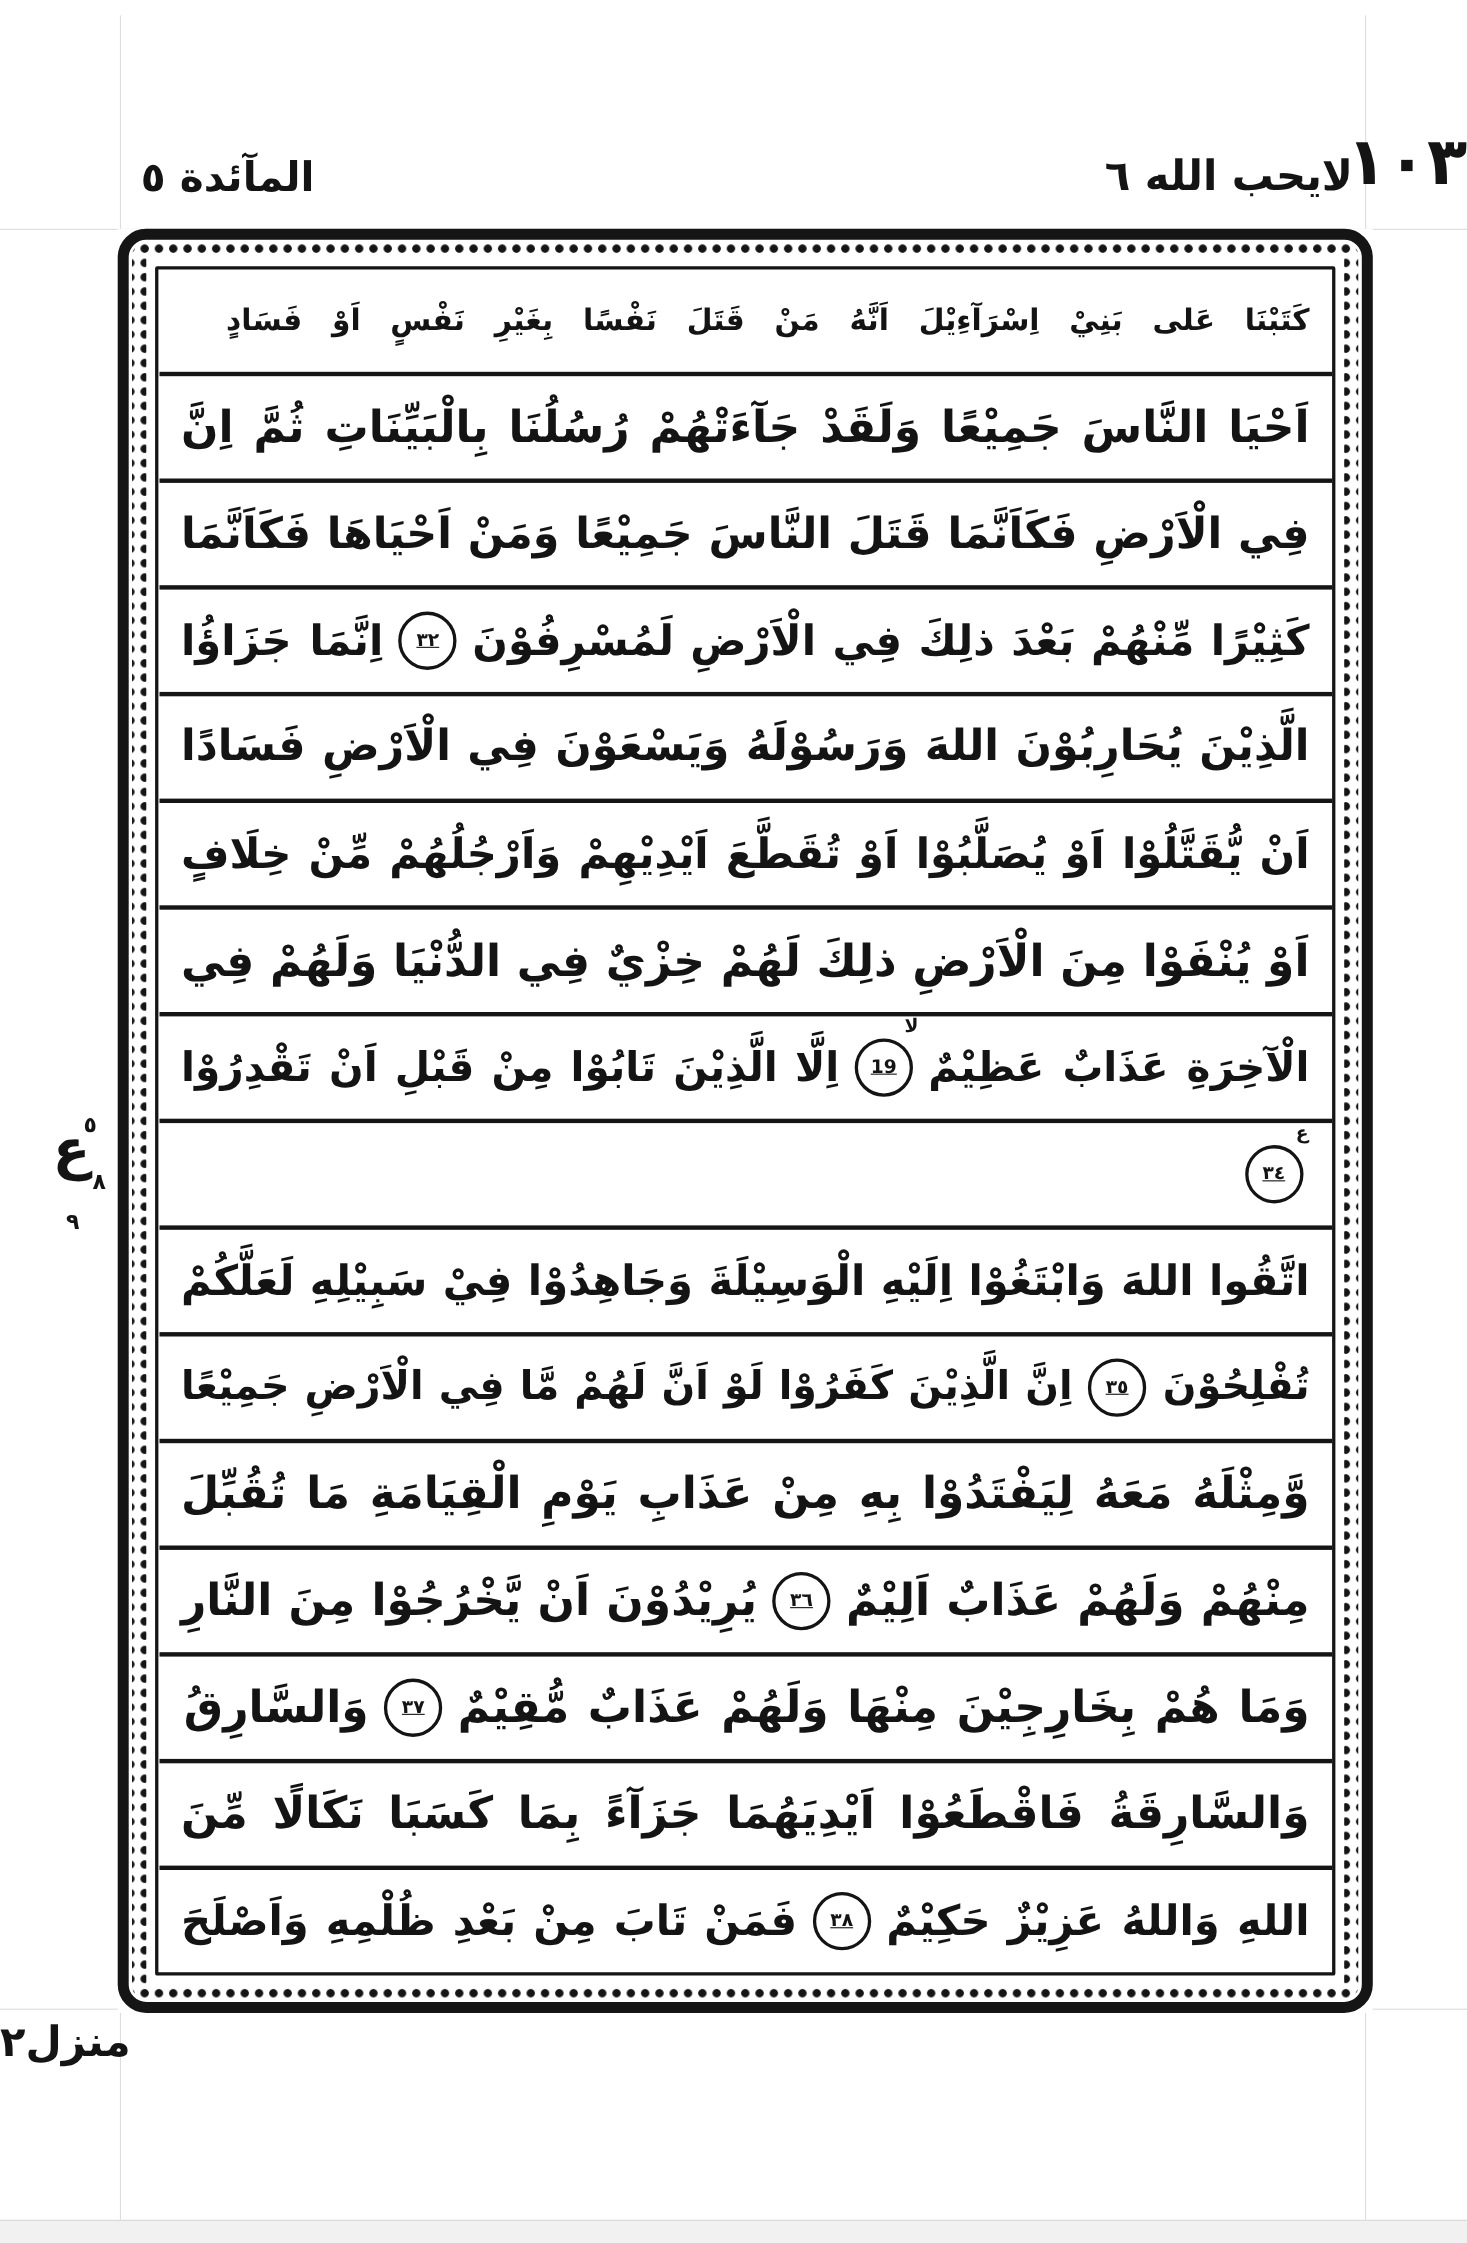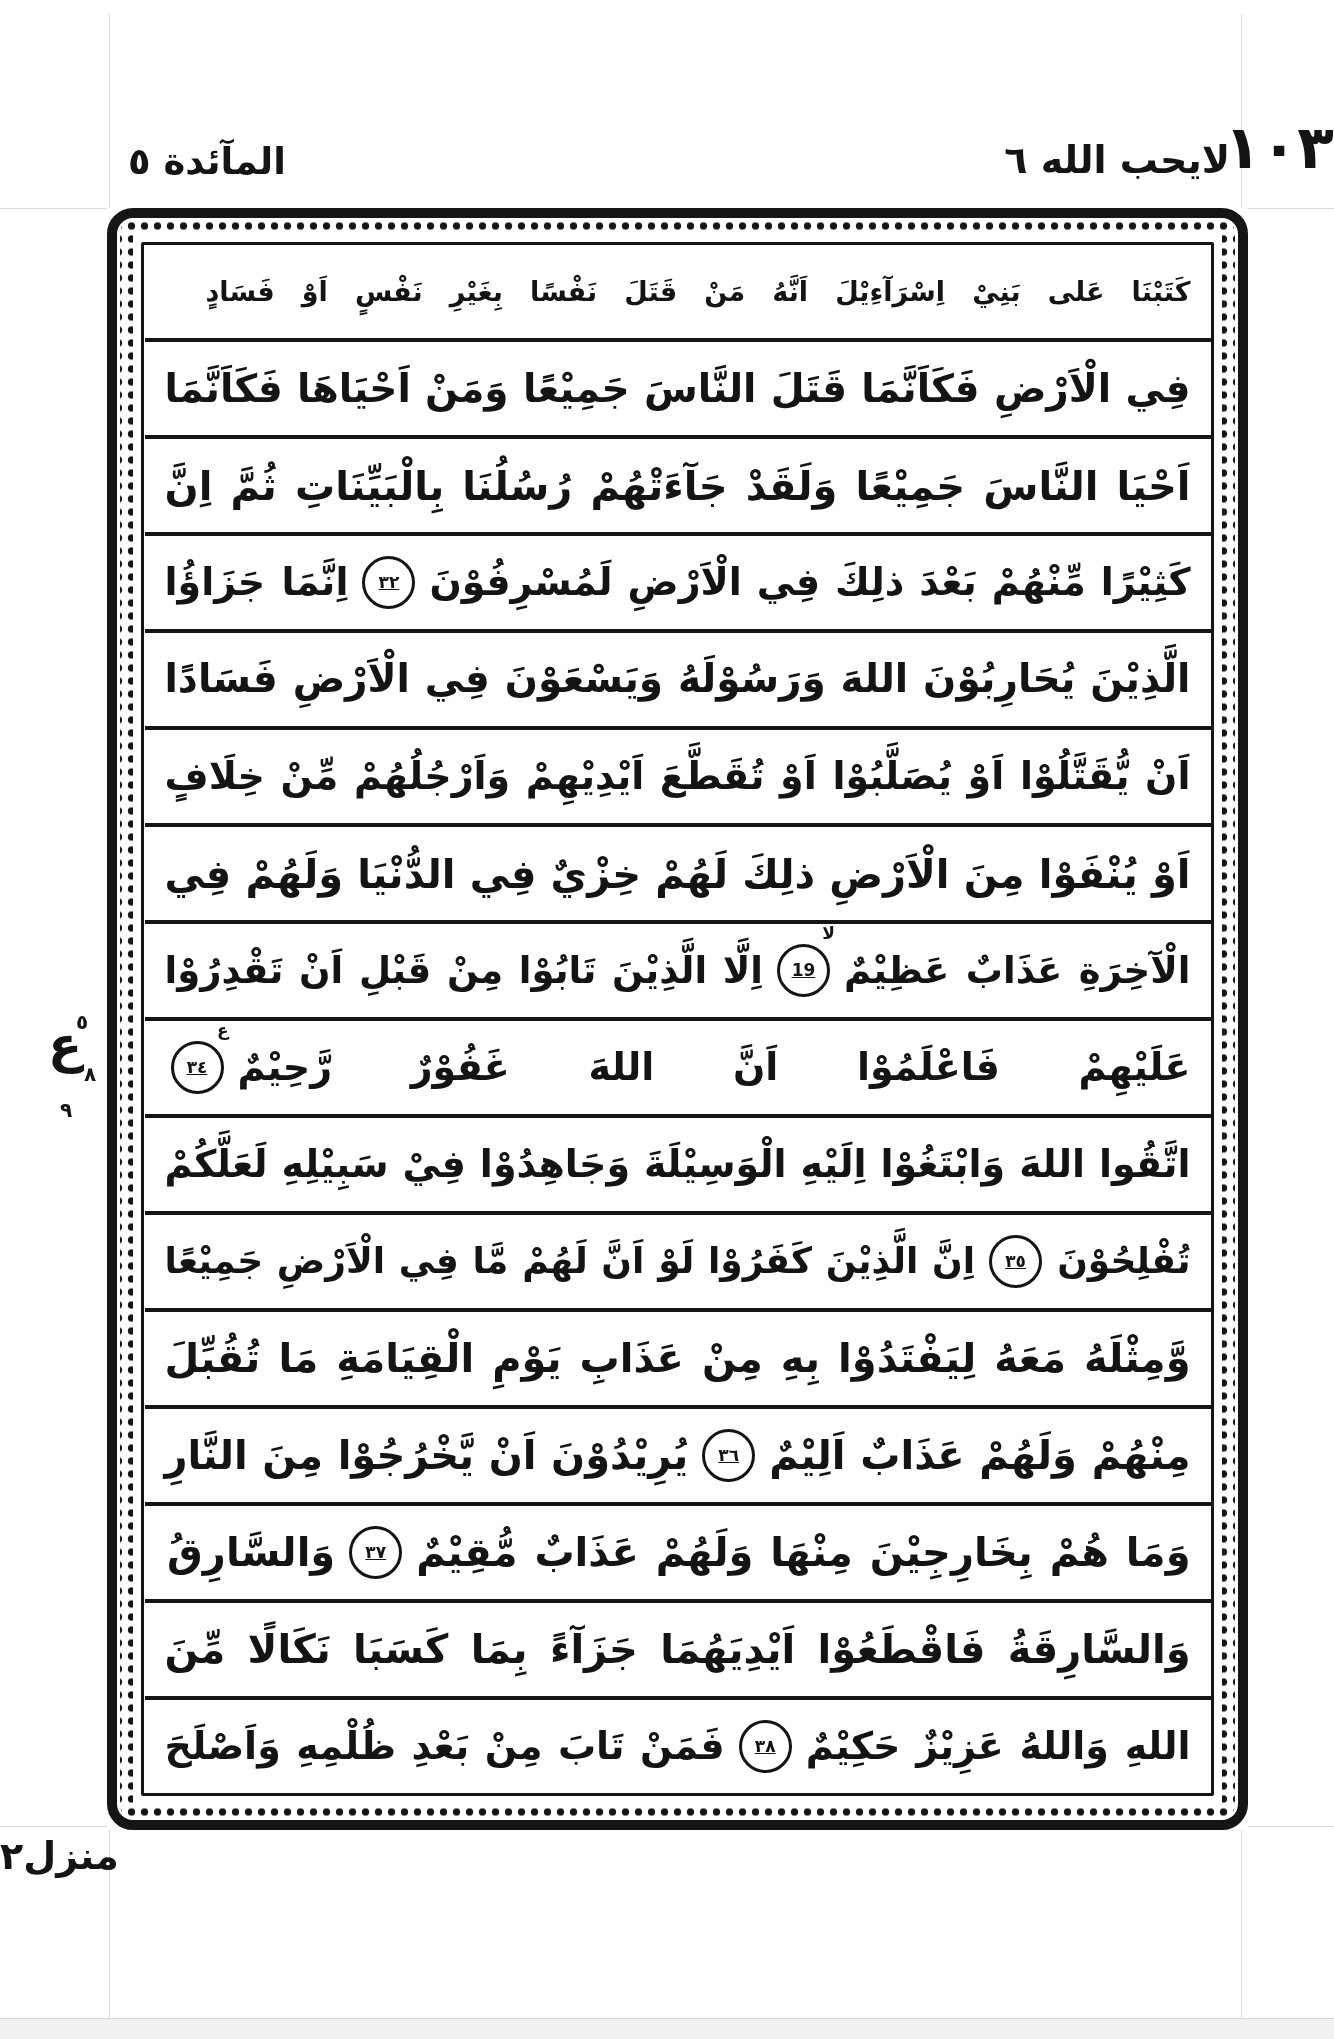--- a/index.html
+++ b/index.html
@@ -90,32 +90,32 @@
 
   <div class="rows">
 
     <div class="qline">
         <div class="qinner" style="font-size: 27px; margin-left: 41px;">
       <span class="qpart" style="flex-grow: 12;">كَتَبْنَا عَلى بَنِيْ اِسْرَآءِيْلَ اَنَّهُ مَنْ قَتَلَ نَفْسًا بِغَيْرِ نَفْسٍ اَوْ فَسَادٍ</span>
     </div>
       </div>
 
     <div class="qline">
+        <div class="qinner" style="font-size: 40px;">
+      <span class="qpart" style="flex-grow: 9;">اَحْيَا النَّاسَ جَمِيْعًا وَلَقَدْ جَآءَتْهُمْ رُسُلُنَا بِالْبَيِّنَاتِ ثُمَّ اِنَّ</span>
+    </div>
+      </div>
+
+    <div class="qline">
         <div class="qinner" style="font-size: 39px;">
       <span class="qpart" style="flex-grow: 9;">فِي الْاَرْضِ فَكَاَنَّمَا قَتَلَ النَّاسَ جَمِيْعًا وَمَنْ اَحْيَاهَا فَكَاَنَّمَا</span>
     </div>
       </div>
 
     <div class="qline">
-        <div class="qinner" style="font-size: 40px;">
-      <span class="qpart" style="flex-grow: 9;">اَحْيَا النَّاسَ جَمِيْعًا وَلَقَدْ جَآءَتْهُمْ رُسُلُنَا بِالْبَيِّنَاتِ ثُمَّ اِنَّ</span>
-    </div>
-      </div>
-
-    <div class="qline">
         <div class="qinner" style="font-size: 38px;">
       <span class="qpart" style="flex-grow: 7;">كَثِيْرًا مِّنْهُمْ بَعْدَ ذلِكَ فِي الْاَرْضِ لَمُسْرِفُوْنَ</span>
       <span class="vbadge">
 
         <span class="vnum">٣٢</span>
       </span>
       <span class="qpart" style="flex-grow: 2;">اِنَّمَا جَزَاؤُا</span>
     </div>
       </div>
 
@@ -143,21 +143,20 @@
       <span class="vbadge">
         <span class="vmark">لا</span>
         <span class="vnum">19</span>
       </span>
       <span class="qpart" style="flex-grow: 7;">اِلَّا الَّذِيْنَ تَابُوْا مِنْ قَبْلِ اَنْ تَقْدِرُوْا</span>
     </div>
       </div>
 
     <div class="qline">
         <div class="qinner" style="font-size: 38px;">
-      <span class="qpart" style="flex-grow: 6;">عَلَيْهِمْ فَاعْلَمُوْا اَنَّ اللهَ غَفُوْرٌ رَّحِيْمٌ</span>
       <span class="vbadge">
         <span class="vmark">ع</span>
         <span class="vnum">٣٤</span>
       </span>
     </div>
       </div>
 
     <div class="qline">
         <div class="qinner" style="font-size: 38px;">
       <span class="qpart" style="flex-grow: 9;">اتَّقُوا اللهَ وَابْتَغُوْا اِلَيْهِ الْوَسِيْلَةَ وَجَاهِدُوْا فِيْ سَبِيْلِهِ لَعَلَّكُمْ</span>

